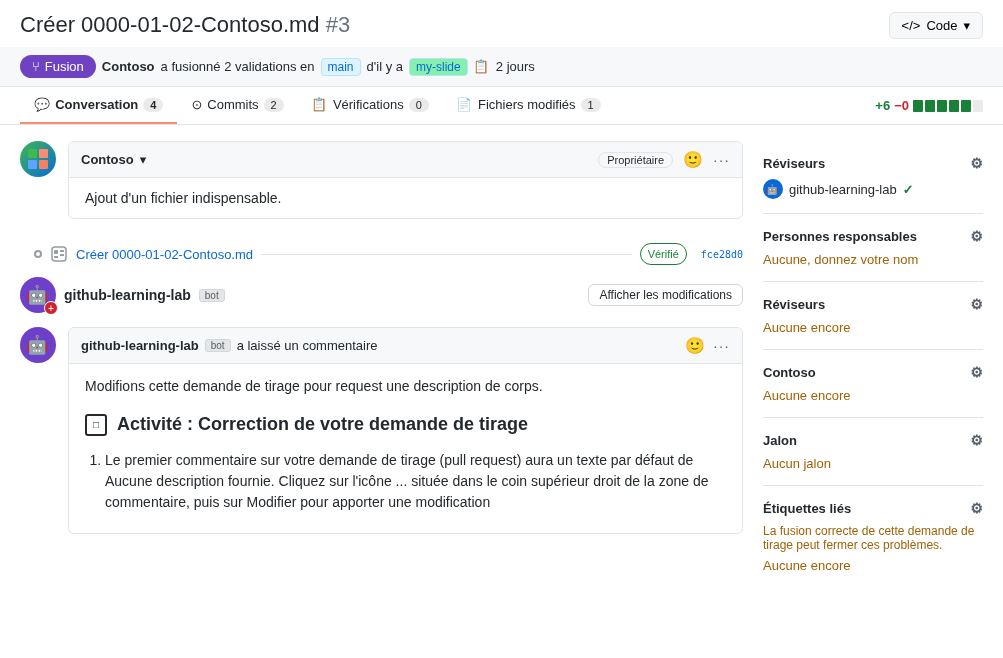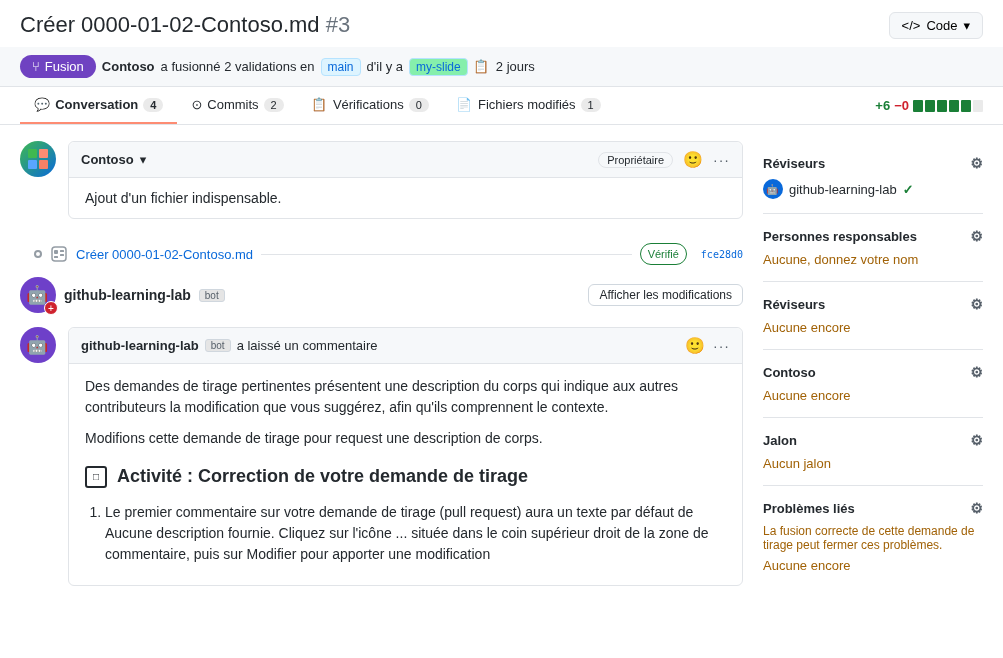--- a/index.html
+++ b/index.html
@@ -205,21 +205,20 @@
               <strong>github-learning-lab</strong>
               <span class="bot-badge">bot</span>
               <span>a laissé un commentaire</span>
             </div>
             <div style="display:flex;align-items:center;gap:8px;">
               <span class="emoji-btn">🙂</span>
               <span class="dots-icon">···</span>
             </div>
           </div>
           <div class="comment-body2">
-            <p style="margin-bottom:10px;">Des demandes de tirage pertinentes présentent une description du corps qui indique aux autres contributeurs la modification que vous suggérez, afin qu'ils comprennent le contexte.</p>
             <p style="margin-bottom:14px;">Modifions cette demande de tirage pour request une description de corps.</p>
 
             <div class="activity-section">
               <div class="activity-title">
                 <span style="width:22px;height:22px;border:2px solid #24292e;border-radius:3px;display:flex;align-items:center;justify-content:center;font-size:10px;">□</span>
                 <span>Activité : Correction de votre demande de tirage</span>
               </div>
               <ol class="activity-list">
                 <li>Le premier commentaire sur votre demande de tirage (pull request) aura un texte par défaut de Aucune description fournie. Cliquez sur l'icône ... située dans le coin supérieur droit de la zone de commentaire, puis sur Modifier pour apporter une modification</li>
               </ol>
@@ -271,21 +270,21 @@
       <div class="sidebar-section">
         <div class="sidebar-section-header">
           <span>Jalon</span>
           <span class="sidebar-gear">⚙</span>
         </div>
         <div class="sidebar-muted">Aucun jalon</div>
       </div>
 
       <div class="sidebar-section">
         <div class="sidebar-section-header">
-          <span>Problèmes liés</span>
+          <span>Étiquettes liés</span>
           <span class="sidebar-gear">⚙</span>
         </div>
         <div class="sidebar-muted" style="margin-bottom:6px;font-size:12px;">La fusion correcte de cette demande de tirage peut fermer ces problèmes.</div>
         <div class="sidebar-muted">Aucune encore</div>
       </div>
 
     </div>
   </div>
 </div>
 

